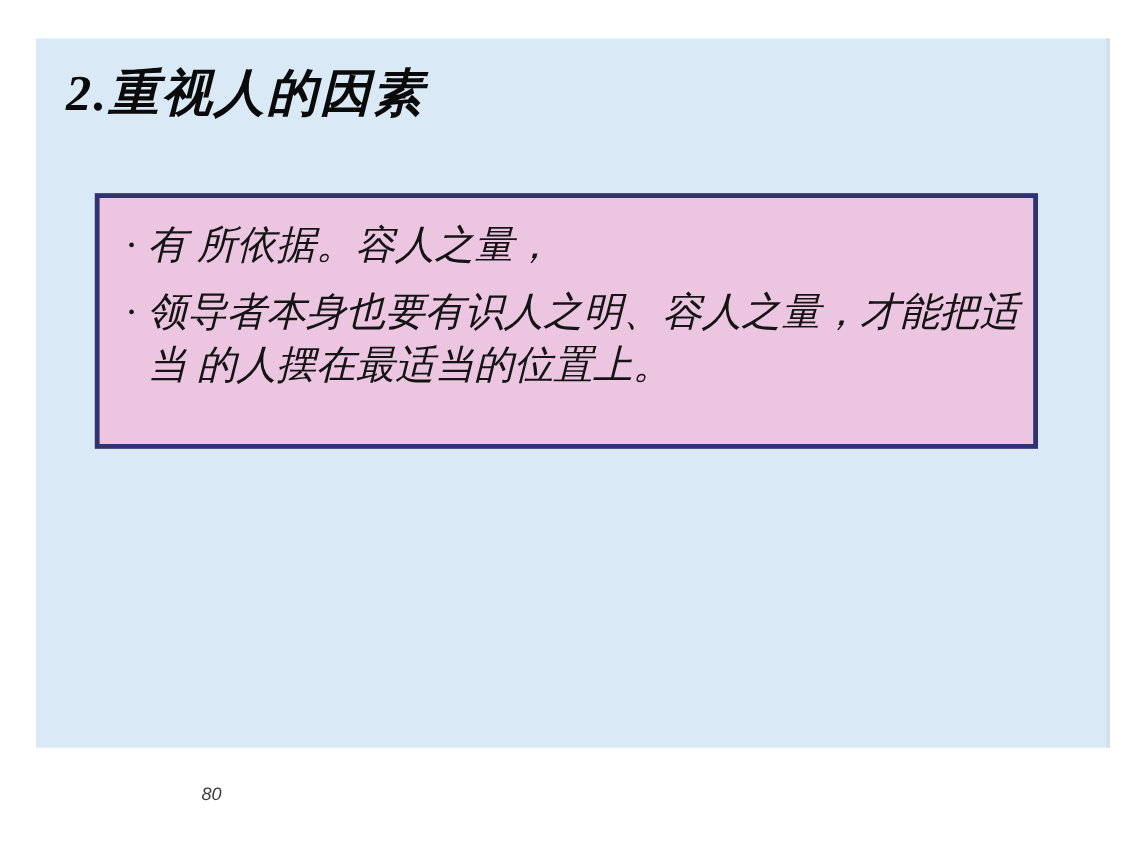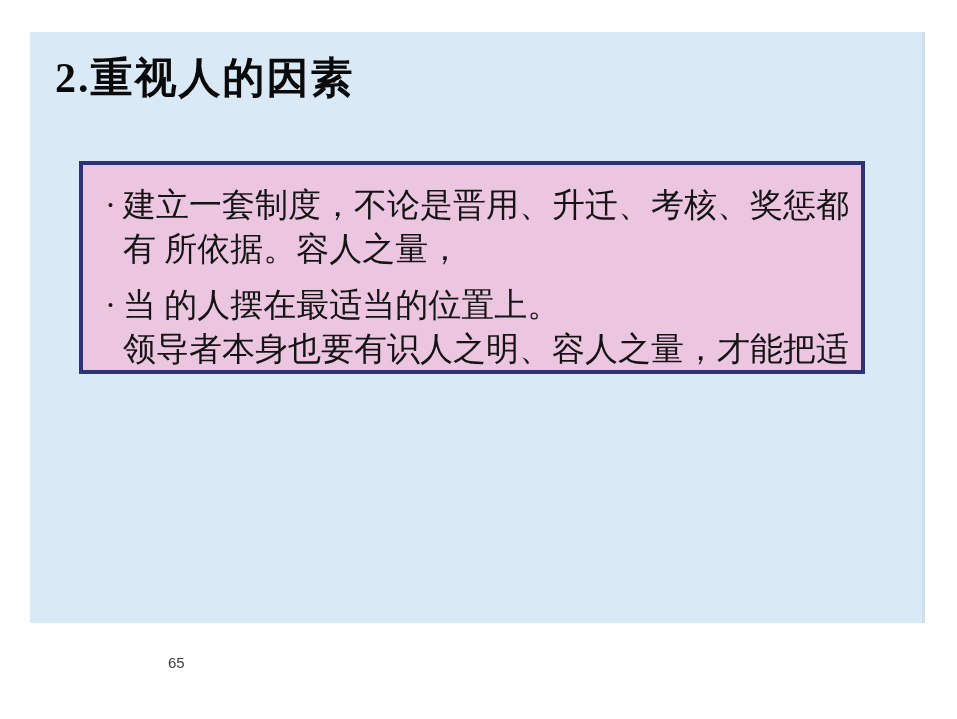--- a/index.html
+++ b/index.html
@@ -10,20 +10,21 @@
     font-family: "Liberation Serif", "DejaVu Serif", serif;
     overflow: hidden;
     position: relative;
   }
   .canvas {
     position: absolute;
     left: 0; top: 0;
     width: 957px;
     height: 719px;
     background: #ffffff;
+    font-style: italic;
   }
   .slide {
     position: absolute;
     left: 30px;
     top: 32px;
     width: 895px;
     height: 591px;
     background: #d9e9f6;
     border-right: 3px solid #cfdfeb;
   }
@@ -82,28 +83,27 @@
 <div class="canvas">
 
   <div class="slide">
 
     <div class="slide-title">2.重视人的因素</div>
 
     <div class="content-box">
 
       <div class="bullet">
         <span class="bullet-marker">·</span>
-        <div class="bullet-line">建立一套制度，不论是晋用、升迁、考核、奖惩都</div>
         <div class="bullet-line">有 所依据。容人之量，</div>
       </div>
 
       <div class="bullet">
         <span class="bullet-marker">·</span>
+        <div class="bullet-line">领导者本身也要有识人之明、容人之量，才能把适</div>
         <div class="bullet-line">当 的人摆在最适当的位置上。</div>
-        <div class="bullet-line">领导者本身也要有识人之明、容人之量，才能把适</div>
       </div>
 
     </div>
   </div>
 
-  <div class="page-number">65</div>
+  <div class="page-number">80</div>
 
 </div>
 
 </body></html>

